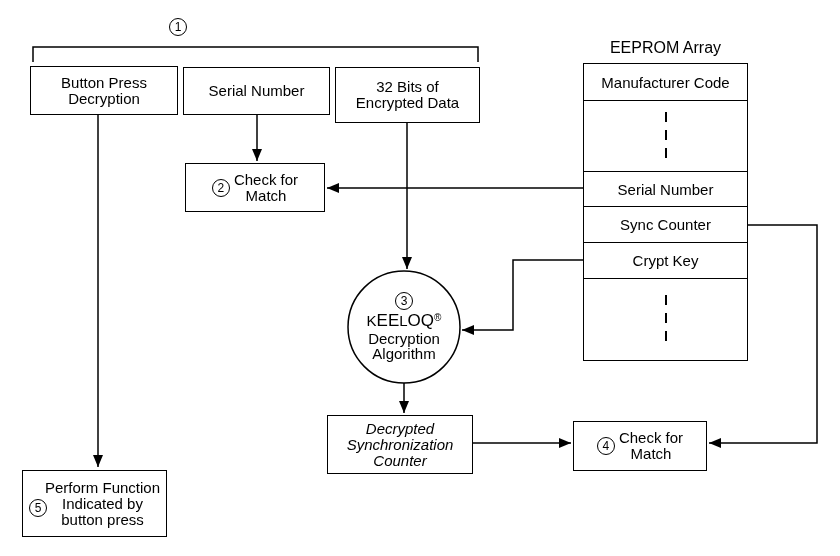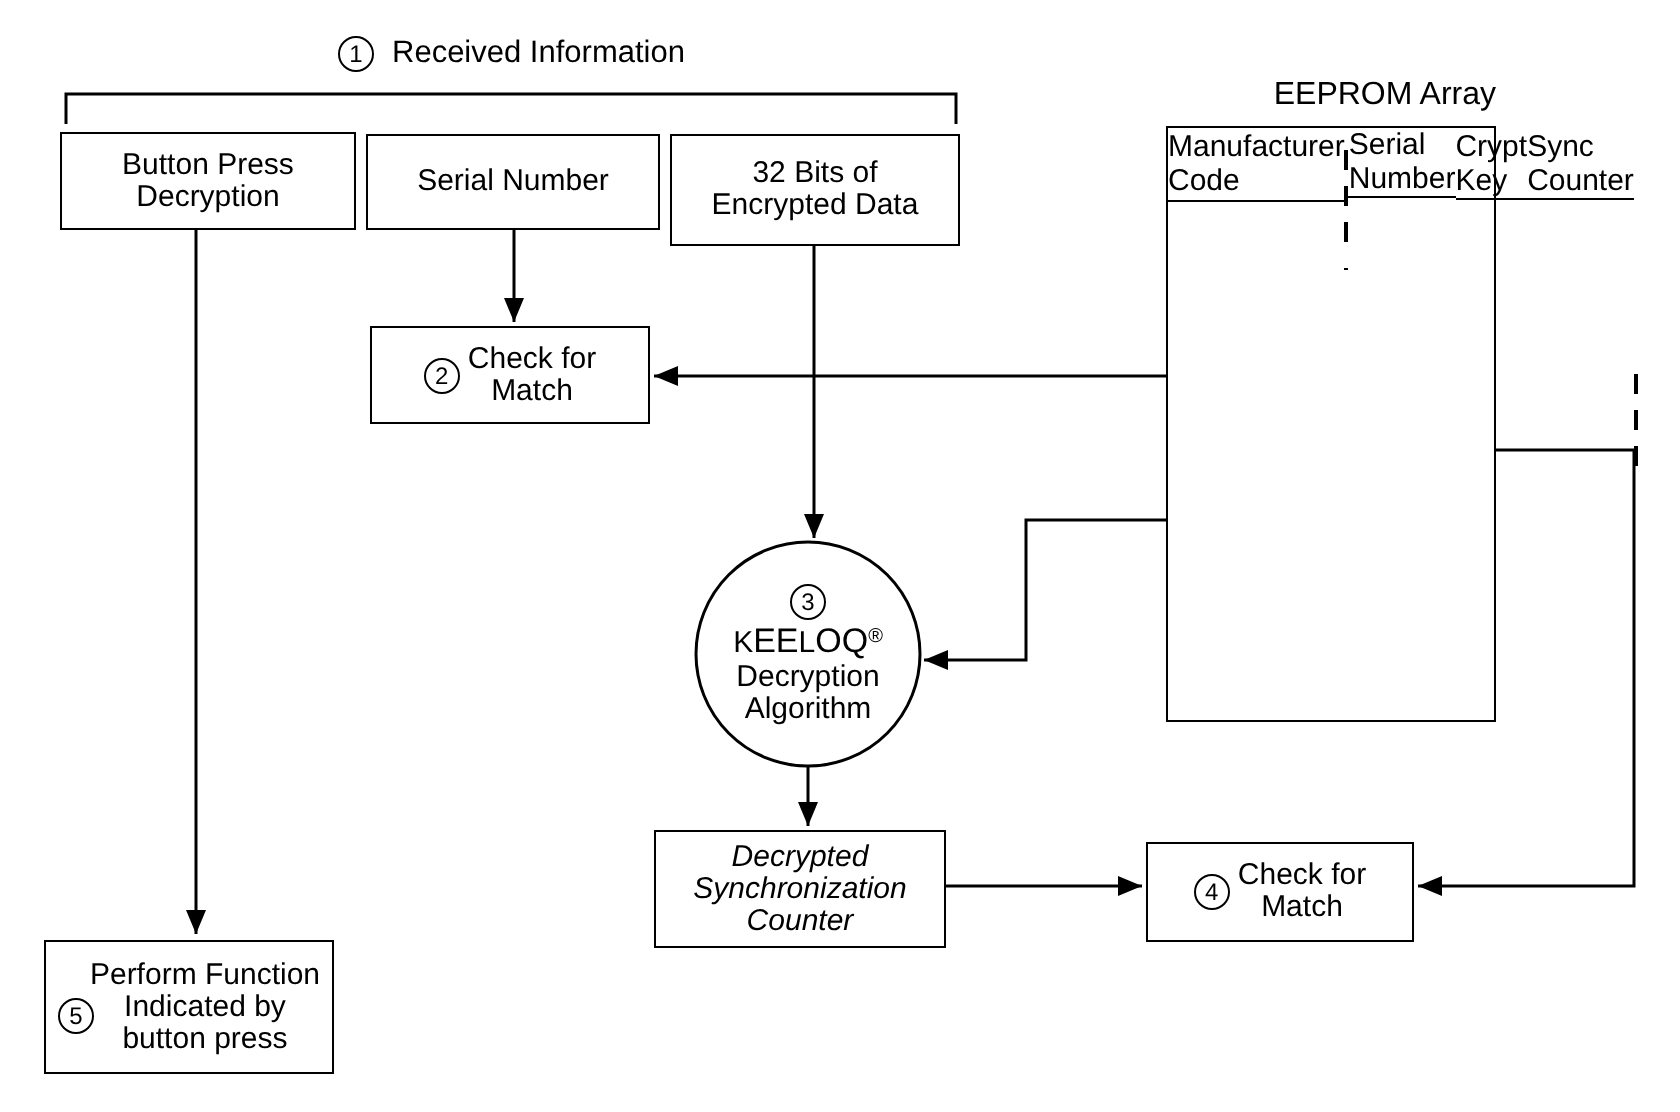--- a/index.html
+++ b/index.html
@@ -55,35 +55,35 @@
     gap: 9px;
     font-size: 15.5px;
     z-index: 2;
   }
 
   #eeprom-title {
     position: absolute;
     left: 583px;
     top: 39px;
     width: 165px;
-    text-align: right;
+    text-align: center;
     font-size: 16px;
     z-index: 2;
   }
   #eeprom-table {
     position: absolute;
     left: 583px;
     top: 63px;
     width: 165px;
     height: 298px;
     box-sizing: border-box;
     border: 1.6px solid #000;
     background: #fff;
     display: flex;
-    flex-direction: row;
+    flex-direction: column;
     z-index: 2;
   }
   .ee-row {
     box-sizing: border-box;
     display: flex;
     align-items: center;
     justify-content: center;
     font-size: 15px;
     border-bottom: 1.5px solid #000;
   }
@@ -148,21 +148,20 @@
 
     <path d="M404,383 V413" fill="none" stroke="#000" stroke-width="1.5" marker-end="url(#arrow)"></path>
 
     <path d="M473,443 H571" fill="none" stroke="#000" stroke-width="1.5" marker-end="url(#arrow)"></path>
 
     <circle cx="404" cy="327" r="56" fill="#fff" stroke="#000" stroke-width="1.5"></circle>
   </svg>
 
   <div id="header-label">
     <span class="step-circle">1</span>
-    <span>Received Information</span>
   </div>
 
   <div class="box" style="left:30px; top:66px; width:148px; height:49px;">
     <div class="lines">
       <span>Button Press</span>
       <span>Decryption</span>
     </div>
   </div>
 
   <div class="box" style="left:183px; top:67px; width:147px; height:48px;">
@@ -225,23 +224,23 @@
     <div class="ee-row" style="height:37px;">
       <span>Manufacturer Code</span>
     </div>
     <div class="ee-row" style="height:71px;">
       <span class="dash-col" style="height:48px;"></span>
     </div>
     <div class="ee-row" style="height:35px;">
       <span>Serial Number</span>
     </div>
     <div class="ee-row" style="height:36px;">
+      <span>Sync Counter</span>
+    </div>
+    <div class="ee-row" style="height:36px;">
       <span>Crypt Key</span>
-    </div>
-    <div class="ee-row" style="height:36px;">
-      <span>Sync Counter</span>
     </div>
     <div class="ee-row last" style="flex:1;">
       <span class="dash-col" style="height:50px;"></span>
     </div>
   </div>
 
 </div>
 
 </body></html>

